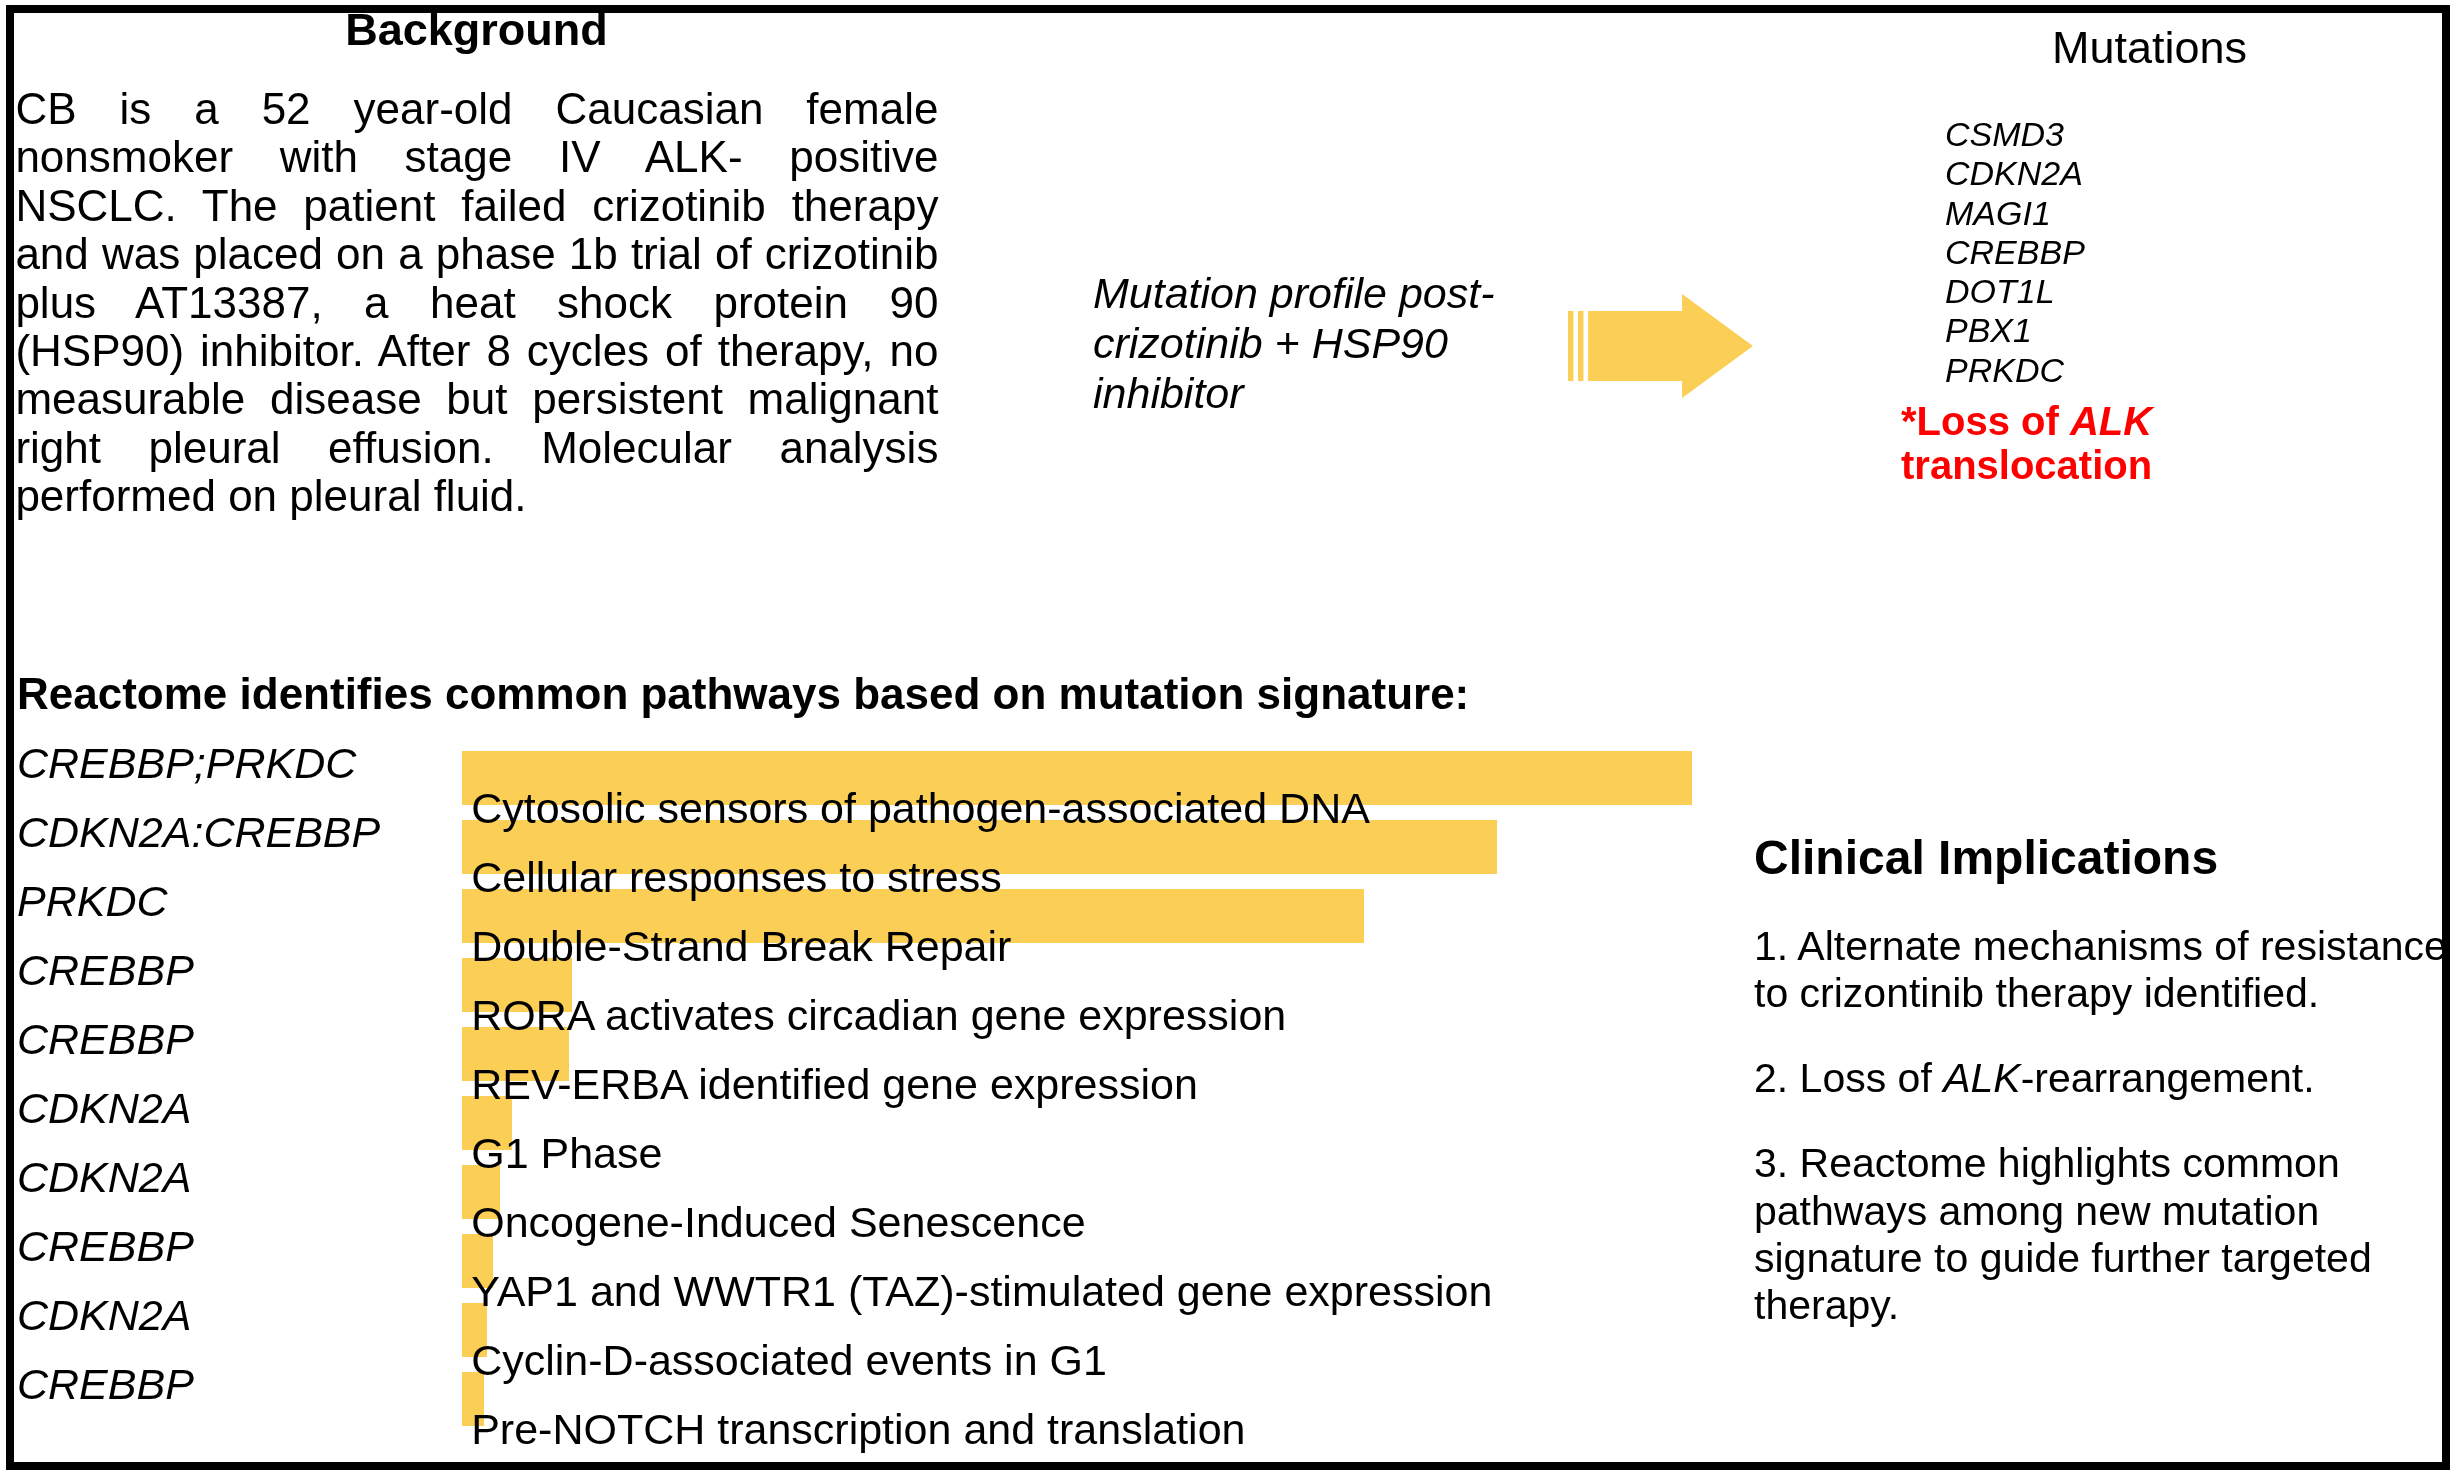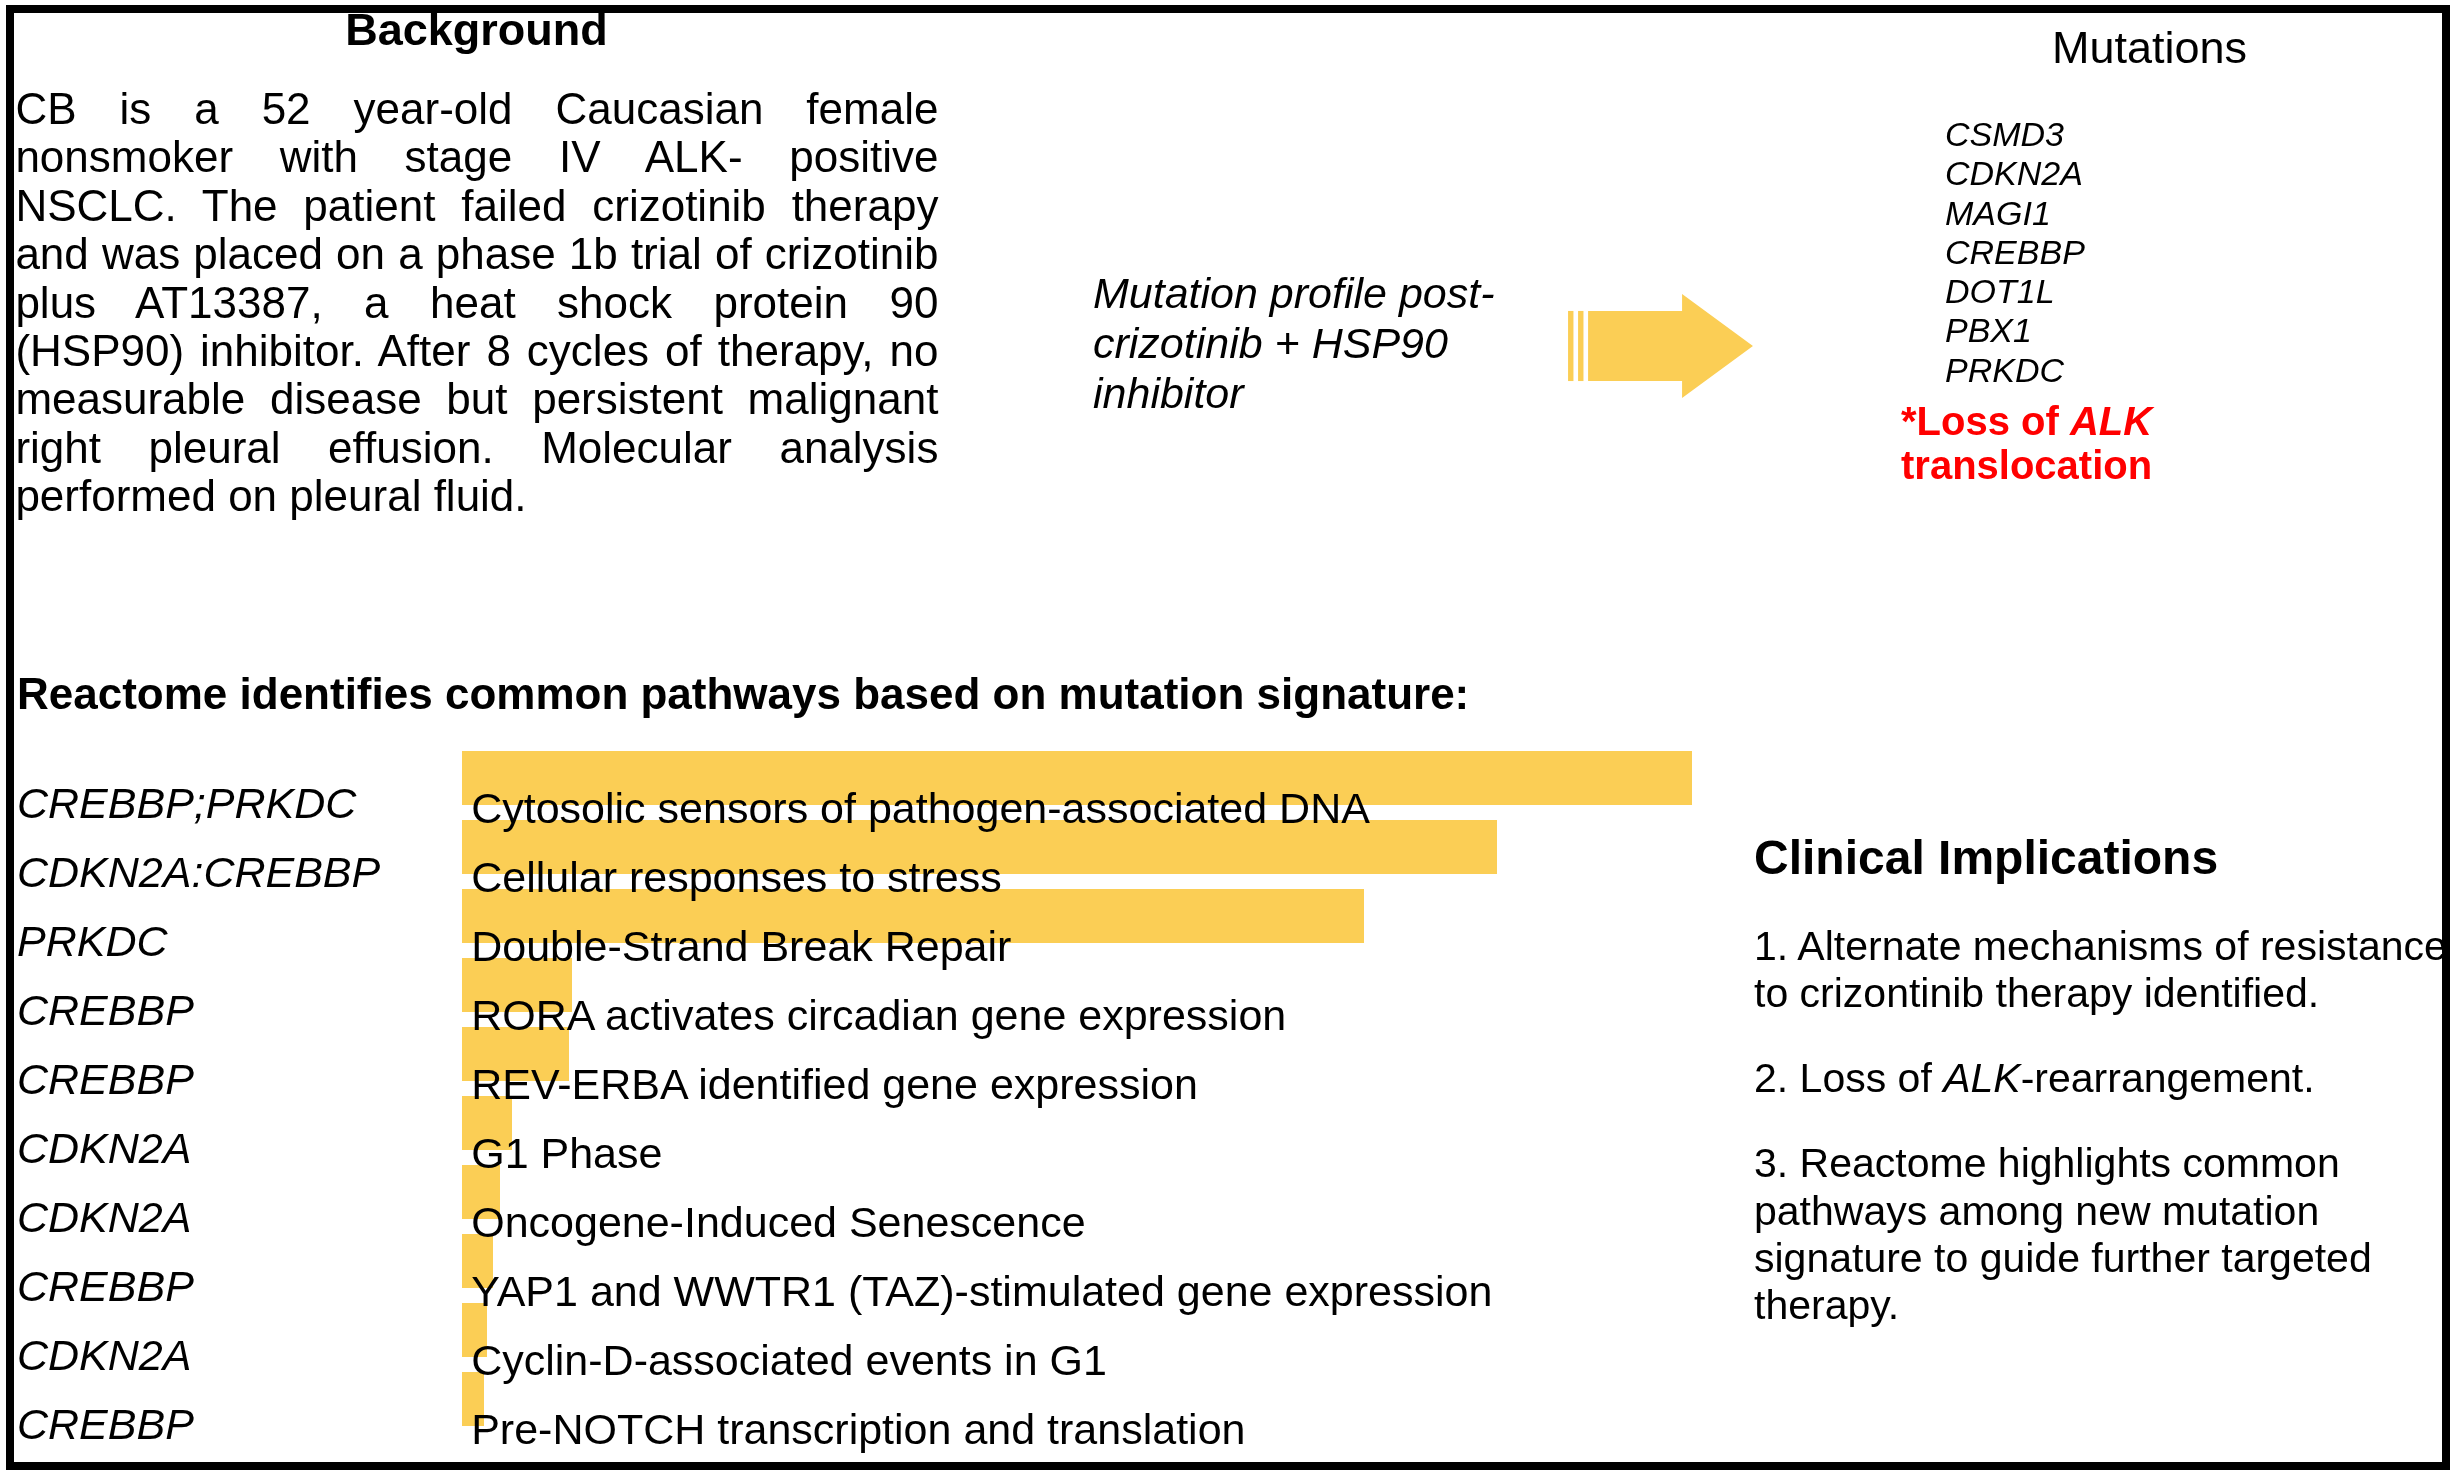--- a/index.html
+++ b/index.html
@@ -80,21 +80,20 @@
   
   #rows{position:absolute;left:0;top:737px;width:1770px;}
   .prow{
     position:relative;
     height:69px;
   }
   .gene{
     position:absolute;left:17px;top:4.6px;
     font-size:43px;font-style:italic;line-height:1;
     white-space:nowrap;
-    margin-top:40px;
   }
   .barwrap{
     position:absolute;left:462px;top:14px;height:54px;
   }
   .bar{
     position:absolute;left:0;top:0;height:54px;
     background:#FBCE55;
   }
   .pathtext{
     position:absolute;left:9.2px;top:1.5px;

